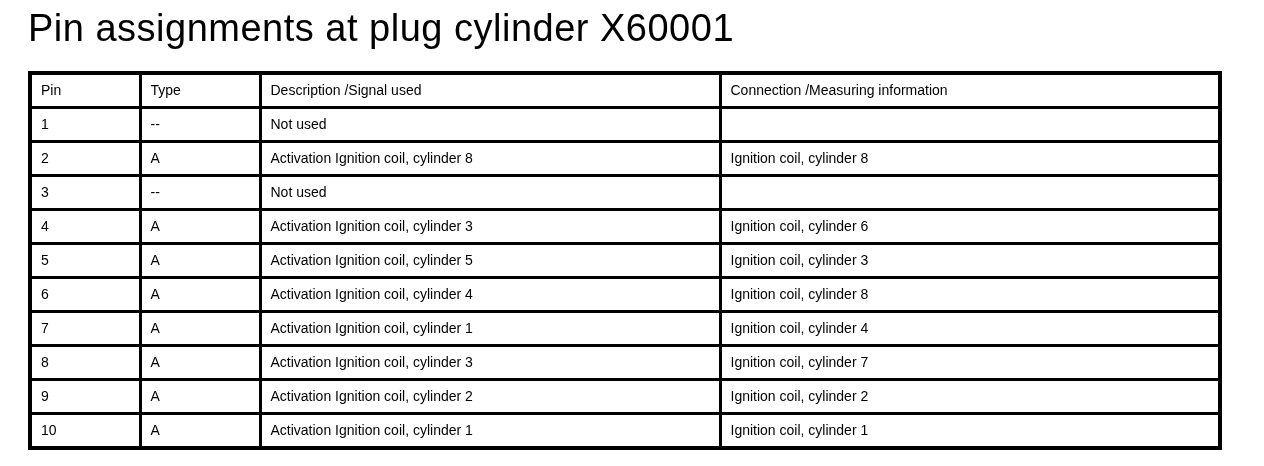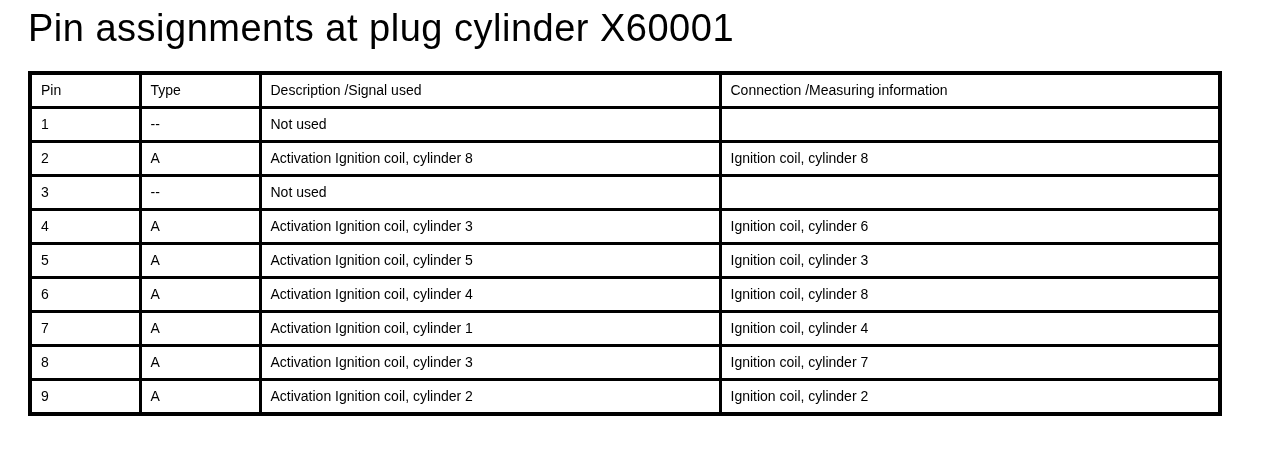--- a/index.html
+++ b/index.html
@@ -117,14 +117,20 @@
         <td>A</td>
         <td>Activation Ignition coil, cylinder 3</td>
         <td>Ignition coil, cylinder 7</td>
       </tr>
       <tr>
         <td>9</td>
         <td>A</td>
         <td>Activation Ignition coil, cylinder 2</td>
         <td>Ignition coil, cylinder 2</td>
       </tr>
+      <tr>
+        <td>10</td>
+        <td>A</td>
+        <td>Activation Ignition coil, cylinder 1</td>
+        <td>Ignition coil, cylinder 1</td>
+      </tr>
     </tbody>
 </table>
 
 </body></html>

